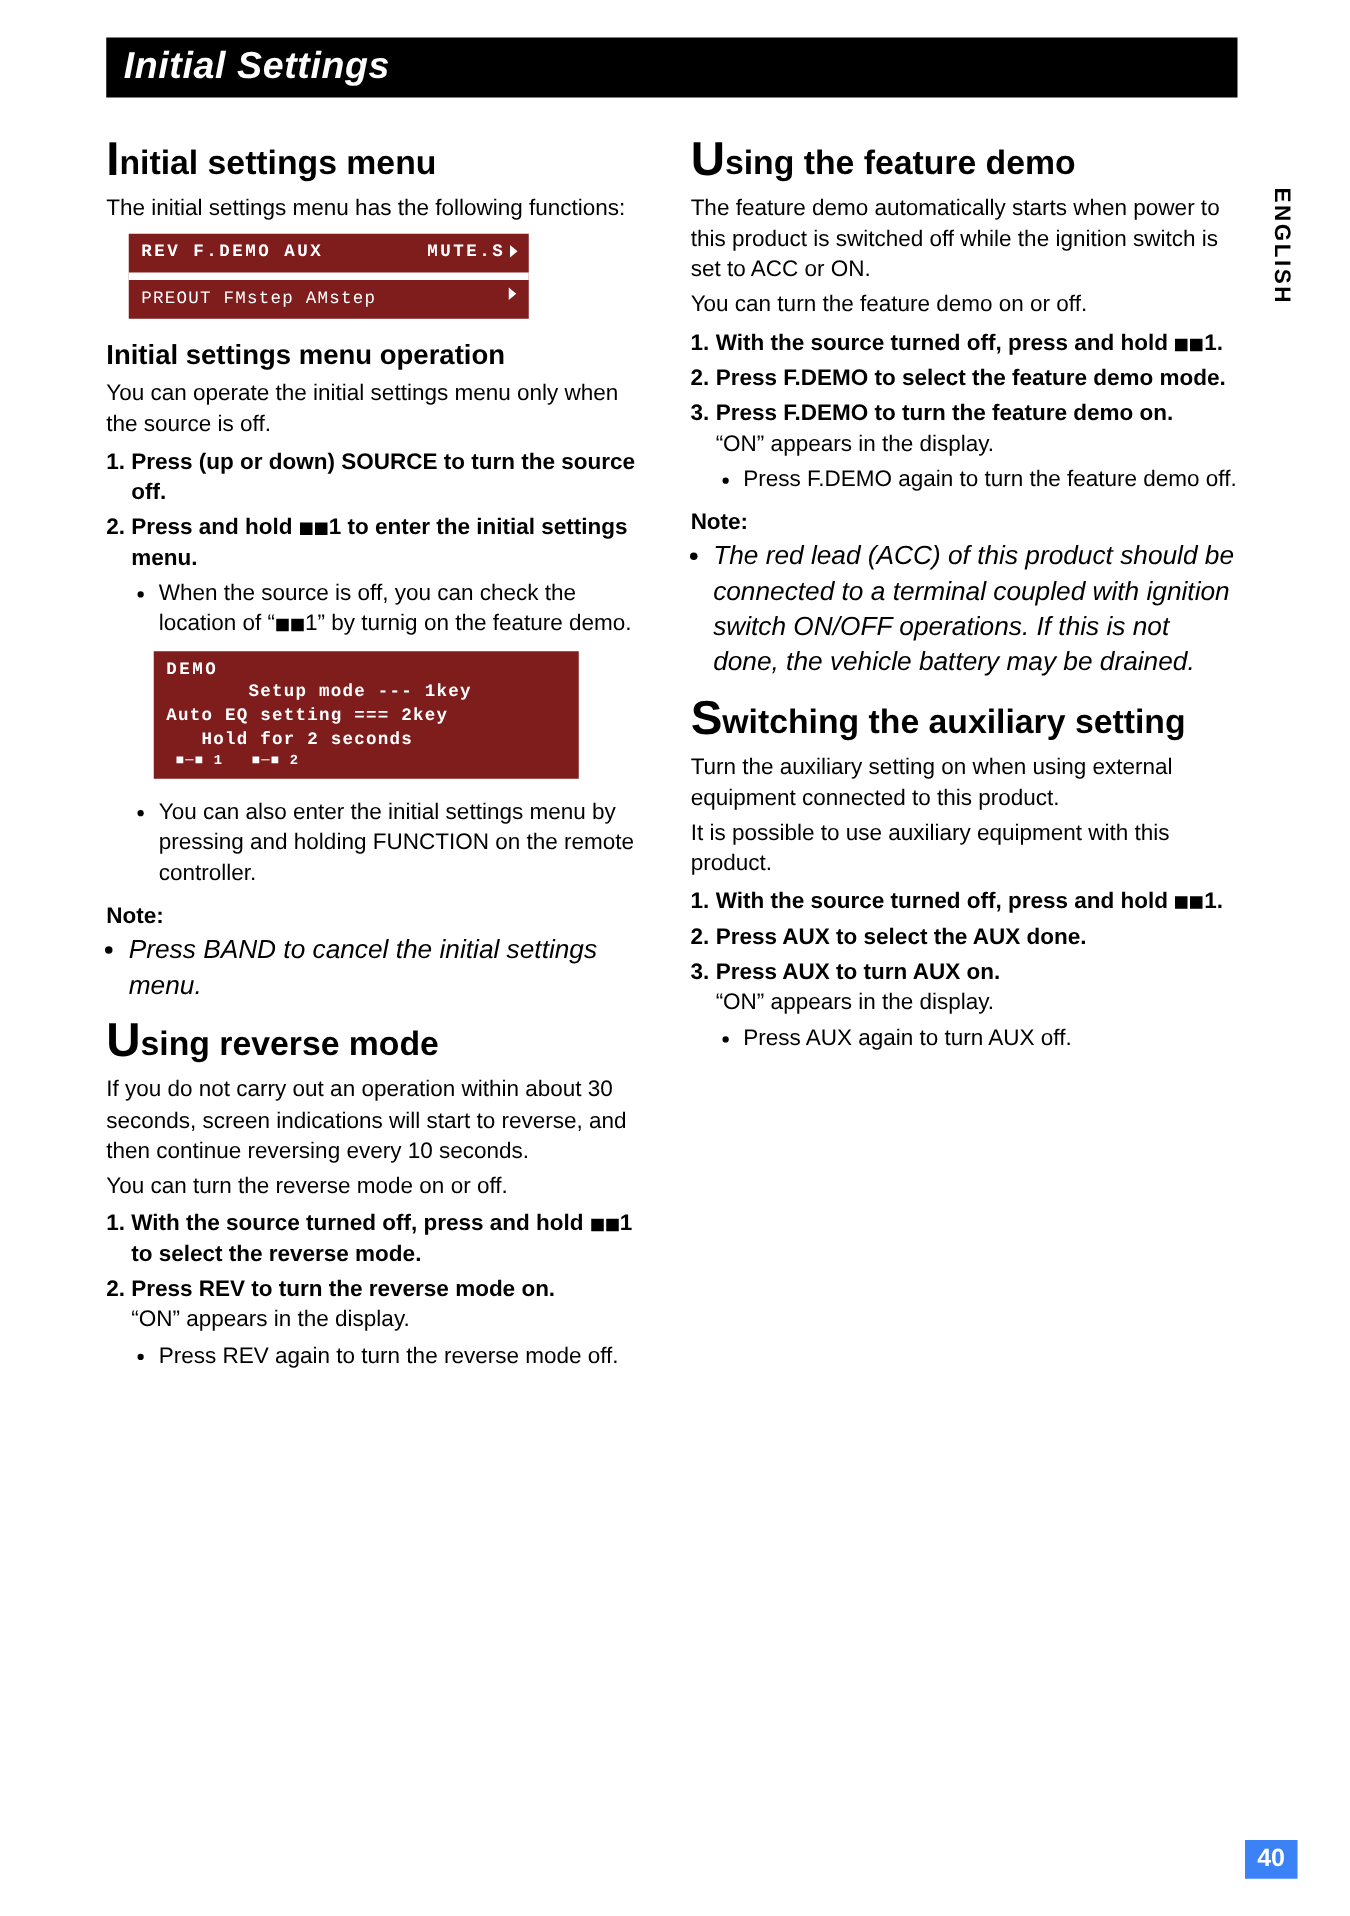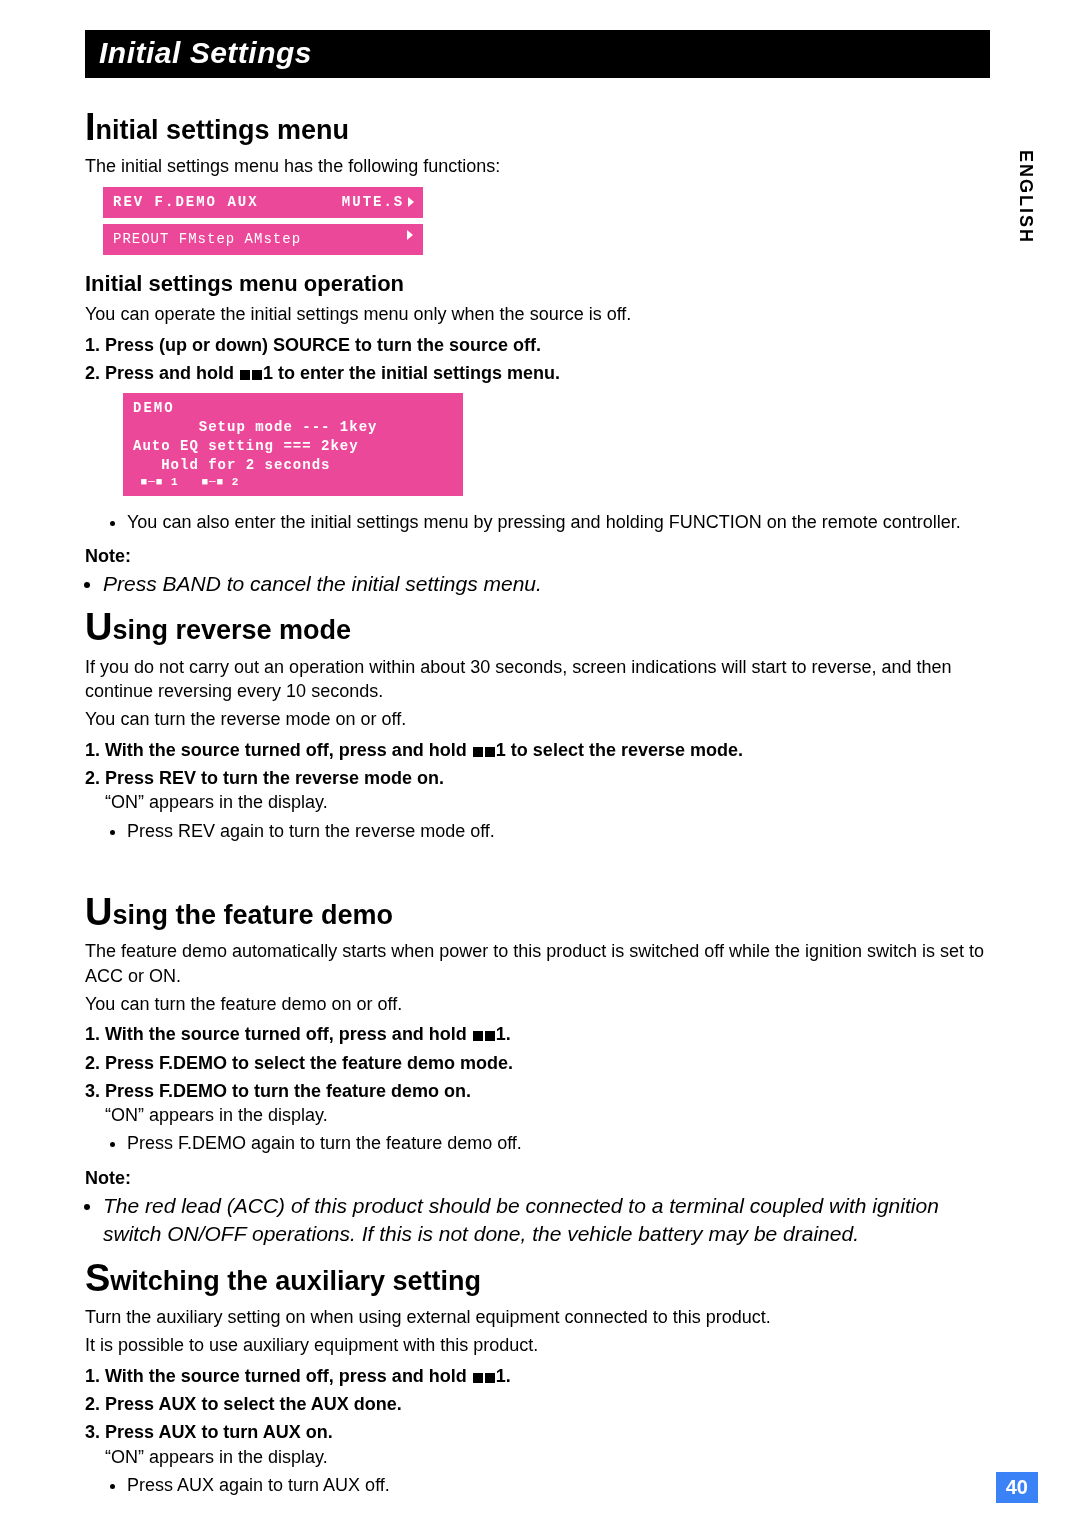--- a/index.html
+++ b/index.html
@@ -22,21 +22,20 @@
     font-style: italic;
     font-weight: bold;
     font-size: 30px;
     padding: 6px 14px 8px;
     margin-bottom: 20px;
     letter-spacing: 0.5px;
   }
   .columns {
     display: flex;
     gap: 30px;
-    flex-direction: column;
   }
   .col {
     flex: 1;
     font-size: 18px;
     line-height: 1.35;
   }
   .h-section {
     font-weight: bold;
     font-size: 27px;
     margin-top: 14px;
@@ -90,21 +89,21 @@
     right: 42px;
     bottom: 30px;
     background: #3b82f6;
     color: #fff;
     font-weight: bold;
     font-size: 20px;
     padding: 4px 10px;
   }
   
   .lcd {
-    background: #ec4899;
+    background: #7f1d1d;
     color: #fff;
     font-family: "Courier New", monospace;
     font-size: 14px;
     padding: 6px 10px;
     margin: 8px 0 14px 18px;
     width: 320px;
     box-sizing: border-box;
     position: relative;
   }
   .lcd .row { white-space: pre; letter-spacing: 1px; }
@@ -152,20 +151,23 @@
         <div class="row"><span>PREOUT FMstep AMstep</span><span style="float:right" class="tri"></span></div>
       </div>
 
       <div class="h-sub">Initial settings menu operation</div>
       <p>You can operate the initial settings menu only when the source is off.</p>
 
       <ol class="steps">
         <li><span>Press (up or down) SOURCE to turn the source off.</span></li>
         <li>
           <span>Press and hold </span><span class="stop-icon"></span><span class="stop-icon"></span><span>1 to enter the initial settings menu.</span>
+          <ul class="sub-bullets">
+            <li><span>When the source is off, you can check the location of “</span><span class="stop-icon"></span><span class="stop-icon"></span><span>1” by turnig on the feature demo.</span></li>
+          </ul>
           <div class="lcd demo">
             <div class="row title-row">DEMO</div>
             <div class="row">       Setup mode --- 1key</div>
             <div class="row">Auto EQ setting === 2key</div>
             <div class="row">   Hold for 2 seconds</div>
             <div class="row" style="font-size:11px"> ■─■ 1   ■─■ 2</div>
           </div>
           <ul class="sub-bullets">
             <li>You can also enter the initial settings menu by pressing and holding FUNCTION on the remote controller.</li>
           </ul>

